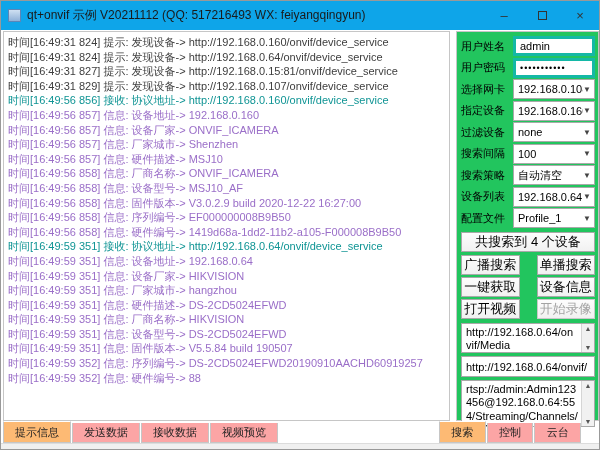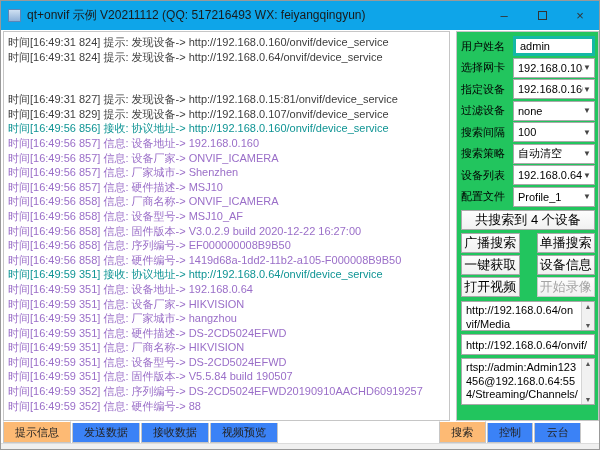--- a/index.html
+++ b/index.html
@@ -82,21 +82,21 @@
   }
   .sb span { font-size:7px; color:#555; line-height:9px; }
   
   .tabbar-left {
     position:absolute; left:2px; top:420px; height:22px; display:flex; align-items:flex-end;
   }
   .tabbar-right {
     position:absolute; left:438px; top:420px; width:143px; height:22px; display:flex; align-items:flex-end;
   }
   .tab {
-    font-size:11px; color:#222; background:#3b82f6;
+    font-size:11px; color:#222; background:#fca5a5;
     border:1px solid #c6c6c6; border-top:none;
     height:20px; line-height:19px; padding:0 11px; margin-right:1px;
     white-space:nowrap;
   }
   .tab.active {
     background:#fdba74; height:22px; line-height:21px; border-top:1px solid #ffffff;
   }
   .tabbar-right .tab { flex:1; text-align:center; padding:0; margin-right:1px; }
   .bottom-strip {
     position:absolute; left:0; right:0; top:442px; height:8px;
@@ -116,21 +116,21 @@
       <div class="cap-btn">
           <span class="sq"></span>
         </div>
       <div class="cap-btn">×</div>
     </div>
   </div>
 
   <div class="log-pane" id="log-pane">
       <div class="log-line" style="color: rgb(61, 61, 61);">时间[16:49:31 824] 提示: 发现设备-&gt; http://192.168.0.160/onvif/device_service</div>
       <div class="log-line" style="color: rgb(61, 61, 61);">时间[16:49:31 824] 提示: 发现设备-&gt; http://192.168.0.64/onvif/device_service</div>
-      <div class="log-line" style="color: rgb(61, 61, 61); margin-top: 28px;">时间[16:49:31 827] 提示: 发现设备-&gt; http://192.168.0.15:81/onvif/device_service</div>
+      <div class="log-line" style="color: rgb(61, 61, 61);">时间[16:49:31 827] 提示: 发现设备-&gt; http://192.168.0.15:81/onvif/device_service</div>
       <div class="log-line" style="color: rgb(61, 61, 61);">时间[16:49:31 829] 提示: 发现设备-&gt; http://192.168.0.107/onvif/device_service</div>
       <div class="log-line" style="color: rgb(15, 148, 148);">时间[16:49:56 856] 接收: 协议地址-&gt; http://192.168.0.160/onvif/device_service</div>
       <div class="log-line" style="color: rgb(154, 110, 200);">时间[16:49:56 857] 信息: 设备地址-&gt; 192.168.0.160</div>
       <div class="log-line" style="color: rgb(154, 110, 200);">时间[16:49:56 857] 信息: 设备厂家-&gt; ONVIF_ICAMERA</div>
       <div class="log-line" style="color: rgb(154, 110, 200);">时间[16:49:56 857] 信息: 厂家城市-&gt; Shenzhen</div>
       <div class="log-line" style="color: rgb(154, 110, 200);">时间[16:49:56 857] 信息: 硬件描述-&gt; MSJ10</div>
       <div class="log-line" style="color: rgb(154, 110, 200);">时间[16:49:56 858] 信息: 厂商名称-&gt; ONVIF_ICAMERA</div>
       <div class="log-line" style="color: rgb(154, 110, 200);">时间[16:49:56 858] 信息: 设备型号-&gt; MSJ10_AF</div>
       <div class="log-line" style="color: rgb(154, 110, 200);">时间[16:49:56 858] 信息: 固件版本-&gt; V3.0.2.9 build 2020-12-22 16:27:00</div>
       <div class="log-line" style="color: rgb(154, 110, 200);">时间[16:49:56 858] 信息: 序列编号-&gt; EF000000008B9B50</div>
@@ -145,20 +145,24 @@
       <div class="log-line" style="color: rgb(154, 110, 200);">时间[16:49:59 351] 信息: 固件版本-&gt; V5.5.84 build 190507</div>
       <div class="log-line" style="color: rgb(154, 110, 200);">时间[16:49:59 352] 信息: 序列编号-&gt; DS-2CD5024EFWD20190910AACHD60919257</div>
       <div class="log-line" style="color: rgb(154, 110, 200);">时间[16:49:59 352] 信息: 硬件编号-&gt; 88</div>
     </div>
 
   <div class="sidebar">
     <div id="fields">
         <div class="field-row">
           <span class="field-label">用户姓名</span>
           <input class="text-input" value="admin" style="">
+        </div>
+        <div class="field-row">
+          <span class="field-label">用户密码</span>
+          <input class="text-input pwd" value="•••••••••••" style="">
         </div>
         <div class="field-row">
           <span class="field-label">选择网卡</span>
           <div class="combo">
             <span class="combo-text">192.168.0.108</span>
             <span class="combo-arrow">▼</span>
           </div>
         </div>
         <div class="field-row">
           <span class="field-label">指定设备</span>

